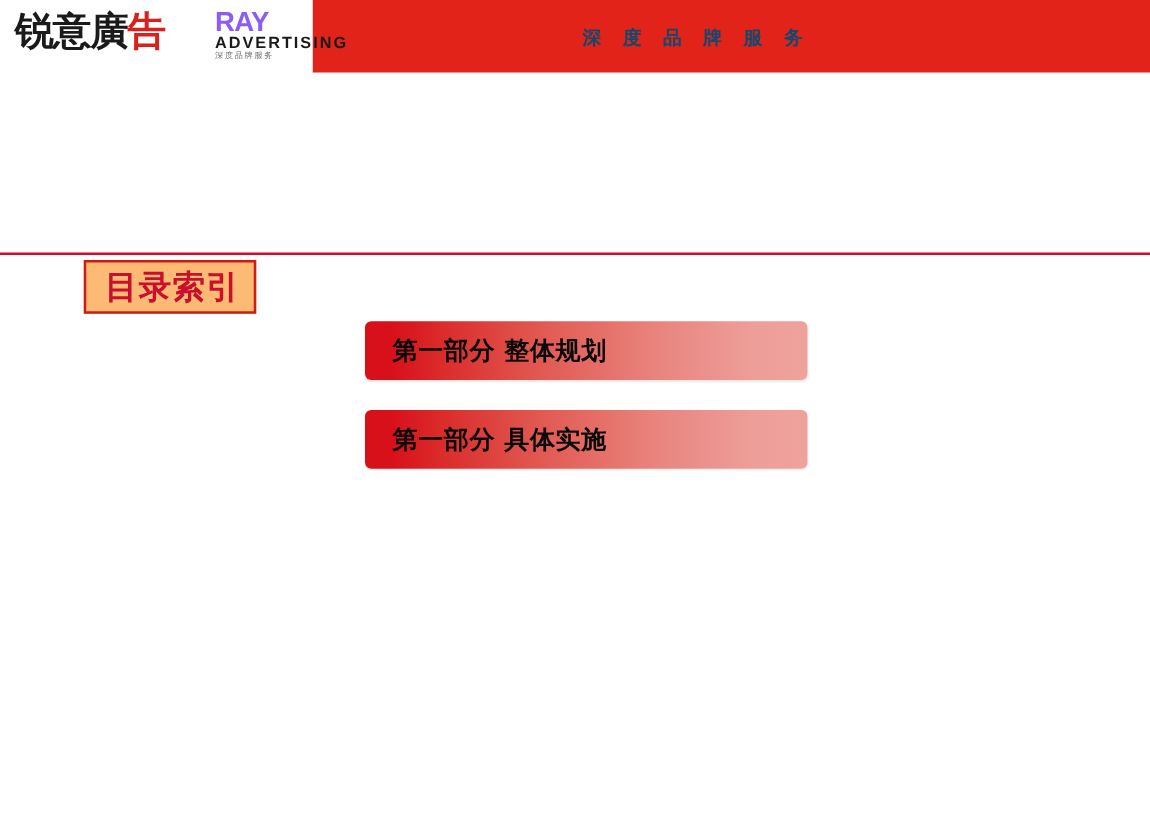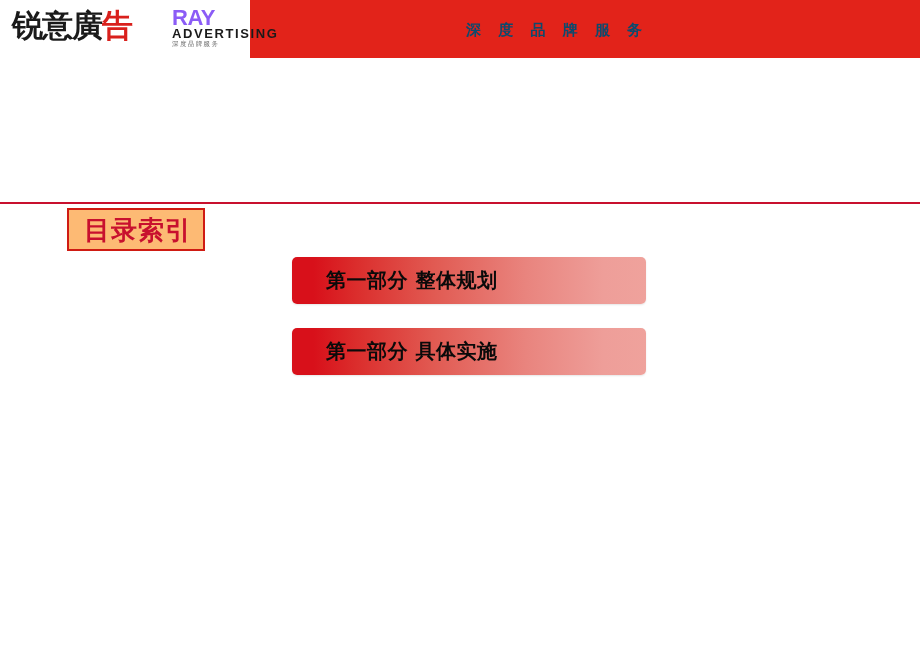--- a/index.html
+++ b/index.html
@@ -163,21 +163,21 @@
   }
   .bar-1 { top: 257px; }
   .bar-2 { top: 328px; }
   .bar-label {
     position: absolute;
     left: 0;
     top: 0;
     width: 354px;
     height: 47px;
     line-height: 47px;
-    padding-left: 34px;
+    padding-left: 22px;
     box-sizing: border-box;
     font-family: "DejaVu Sans", sans-serif;
     font-size: 20px;
     font-weight: bold;
     color: #0a0a0a;
     letter-spacing: 0.5px;
     white-space: nowrap;
   }
 </style>
 </head>

